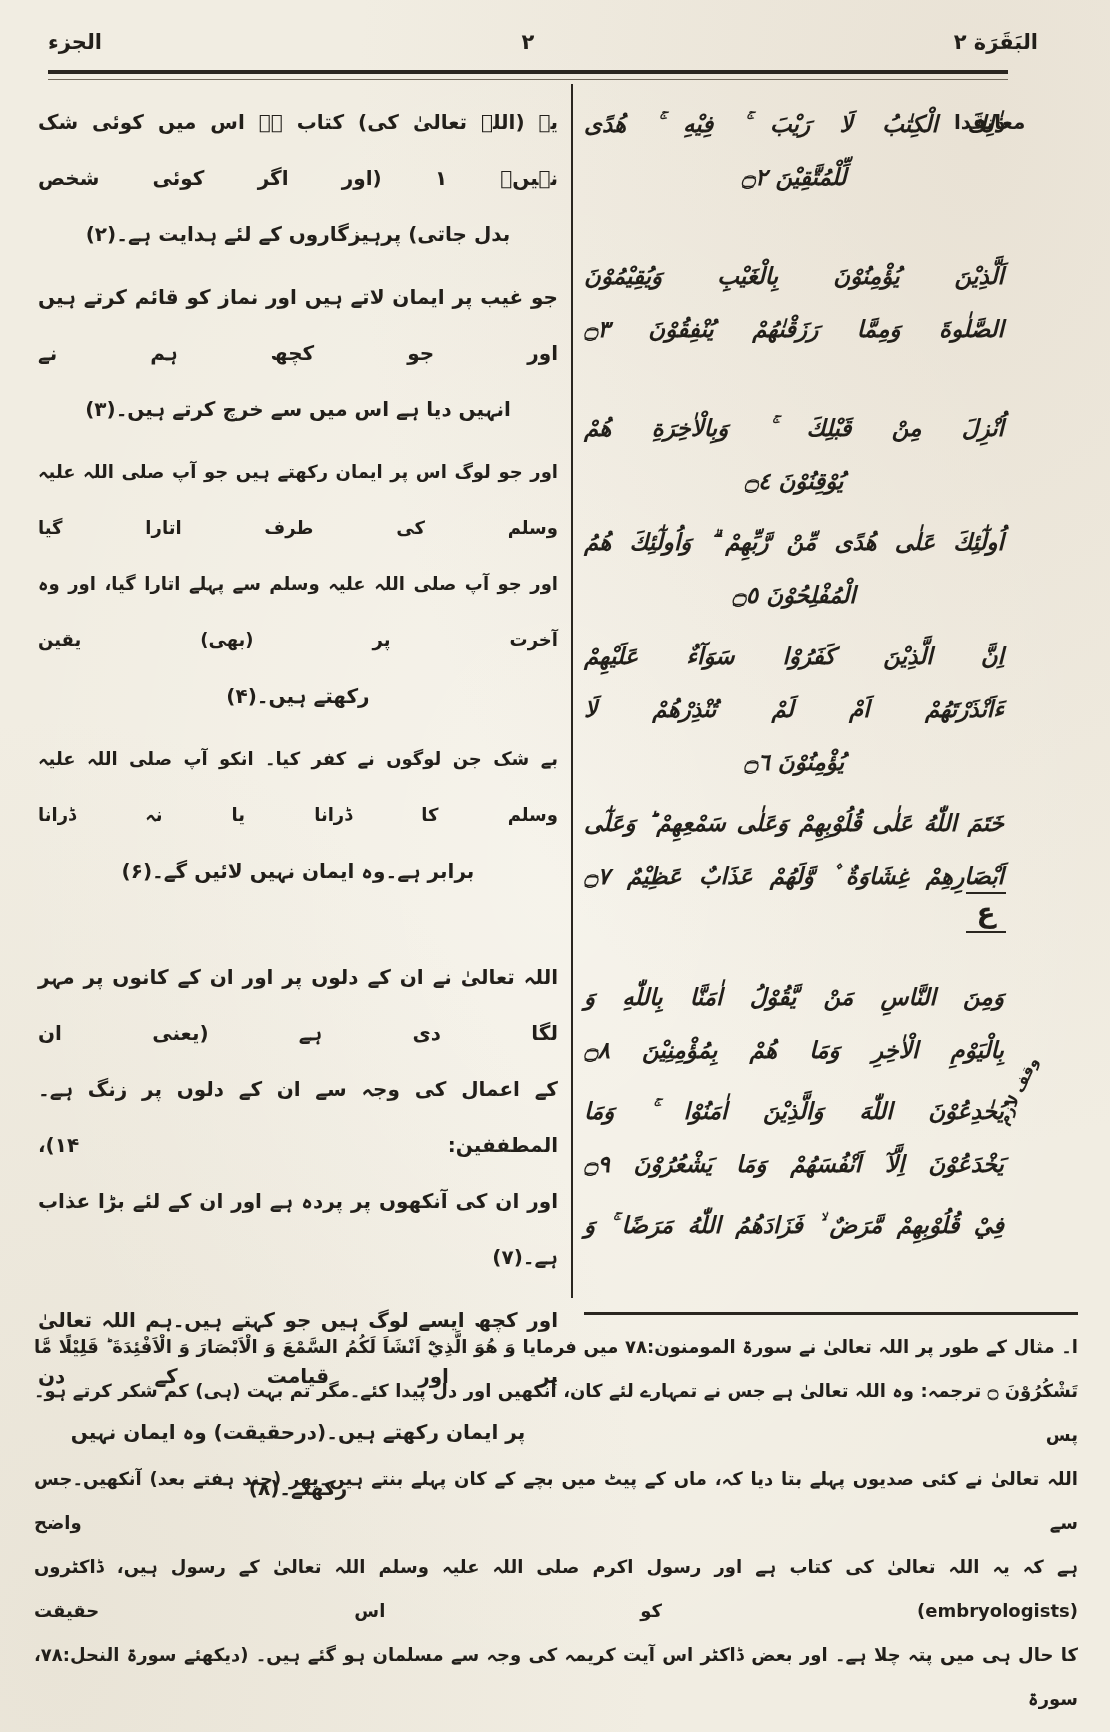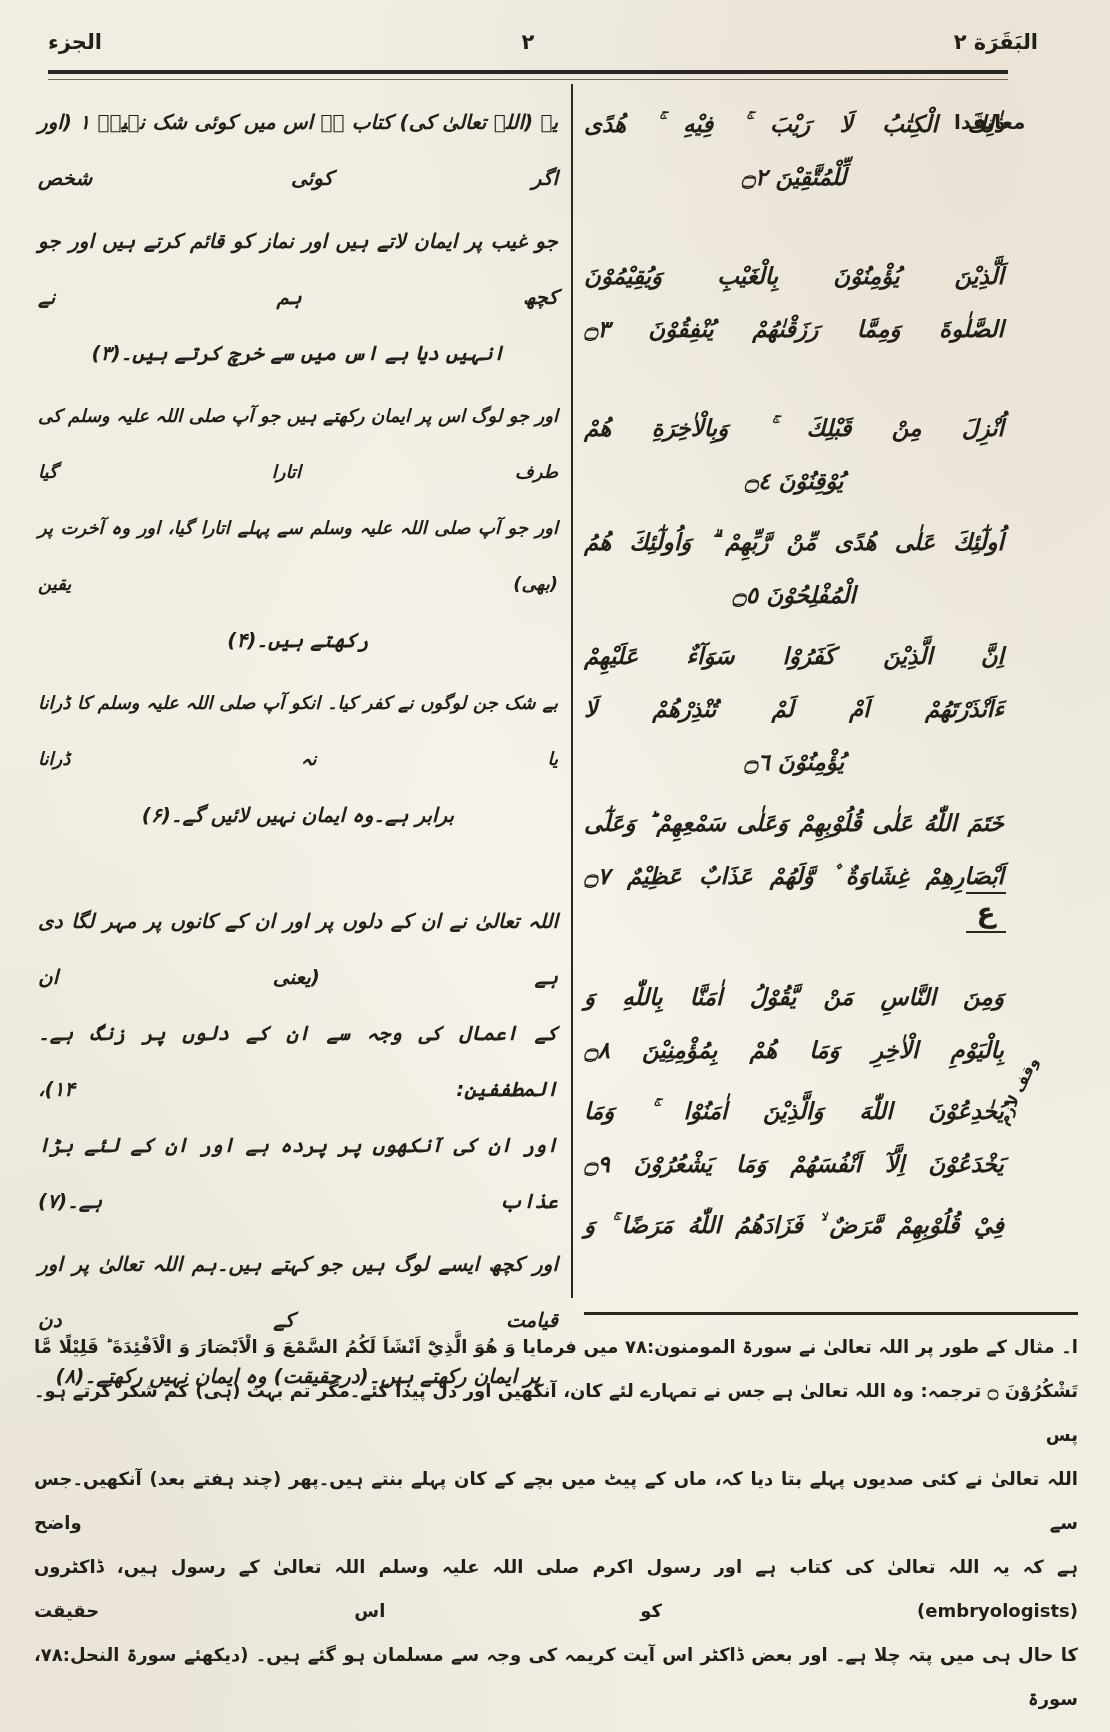--- a/index.html
+++ b/index.html
@@ -51,21 +51,21 @@
   .verse.gap-xl{margin-bottom:68px;}
   .ar-line{
     font-size:23px;line-height:53px;white-space:nowrap;
   }
   .ar-line.j{text-align:justify;text-align-last:justify;white-space:normal;}
   .ar-line.c{text-align:center;white-space:normal;}
   
   .para{margin:0 0 7px 0;}
   .para.gap-lg{margin-bottom:50px;}
   .ur-line{
-    font-size:20px;line-height:56px;white-space:nowrap;font-style:italic;
+    font-size:20px;line-height:56px;white-space:nowrap;
   }
   .ur-line.j{text-align:justify;text-align-last:justify;white-space:normal;}
   .ur-line.c{text-align:center;white-space:normal;}
   .ur-line.tight{font-size:18px;letter-spacing:-0.2px;}
   
   .margin-note-top{
     position:absolute;left:954px;top:110px;width:130px;
     font-size:20px;font-weight:bold;direction:rtl;text-align:left;
   }
   .margin-ruku{
@@ -147,20 +147,21 @@
       <div class="verse">
         <div class="ar-line j">فِيْ قُلُوْبِهِمْ مَّرَضٌ ۙ فَزَادَهُمُ اللّٰهُ مَرَضًا ۚ وَ</div>
       </div>
     </div>
 
     <div class="col-divider"></div>
 
     <div class="urdu-col">
       <div class="para">
         <div class="ur-line j">یہ (اللہ تعالیٰ کی) کتاب ہے اس میں کوئی شک نہیںؔ ۱ (اور اگر کوئی شخص</div>
+        <div class="ur-line c">بدل جاتی) پرہیزگاروں کے لئے ہدایت ہے۔(۲)</div>
       </div>
       <div class="para">
         <div class="ur-line j">جو غیب پر ایمان لاتے ہیں اور نماز کو قائم کرتے ہیں اور جو کچھ ہم نے</div>
         <div class="ur-line c">انہیں دیا ہے اس میں سے خرچ کرتے ہیں۔(۳)</div>
       </div>
       <div class="para">
         <div class="ur-line j tight">اور جو لوگ اس پر ایمان رکھتے ہیں جو آپ صلی اللہ علیہ وسلم کی طرف اتارا گیا</div>
         <div class="ur-line j tight">اور جو آپ صلی اللہ علیہ وسلم سے پہلے اتارا گیا، اور وہ آخرت پر (بھی) یقین</div>
         <div class="ur-line c">رکھتے ہیں۔(۴)</div>
       </div>

